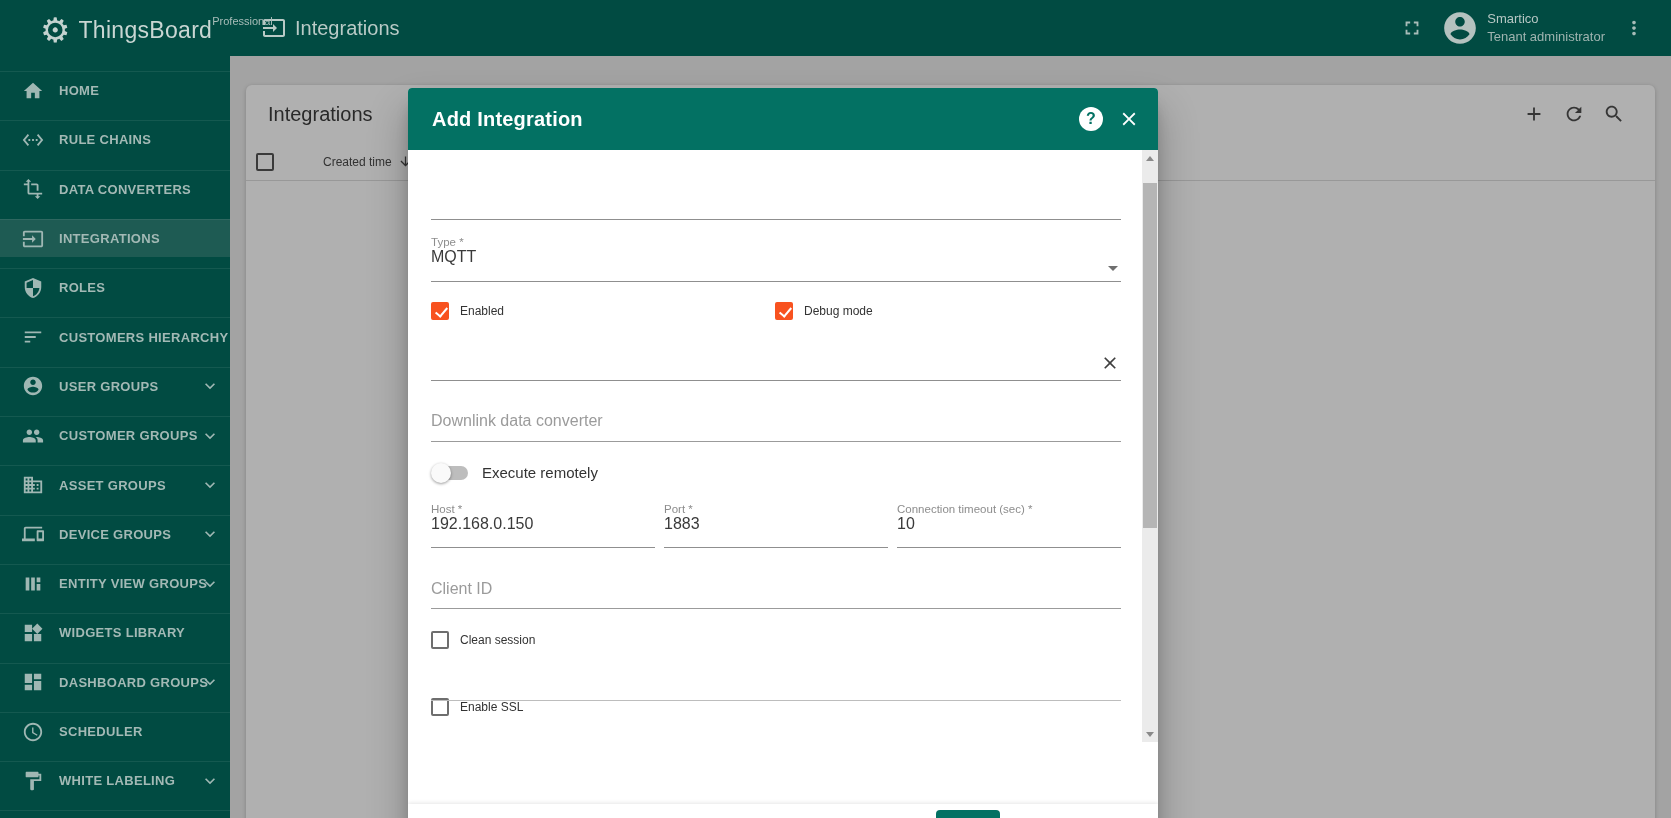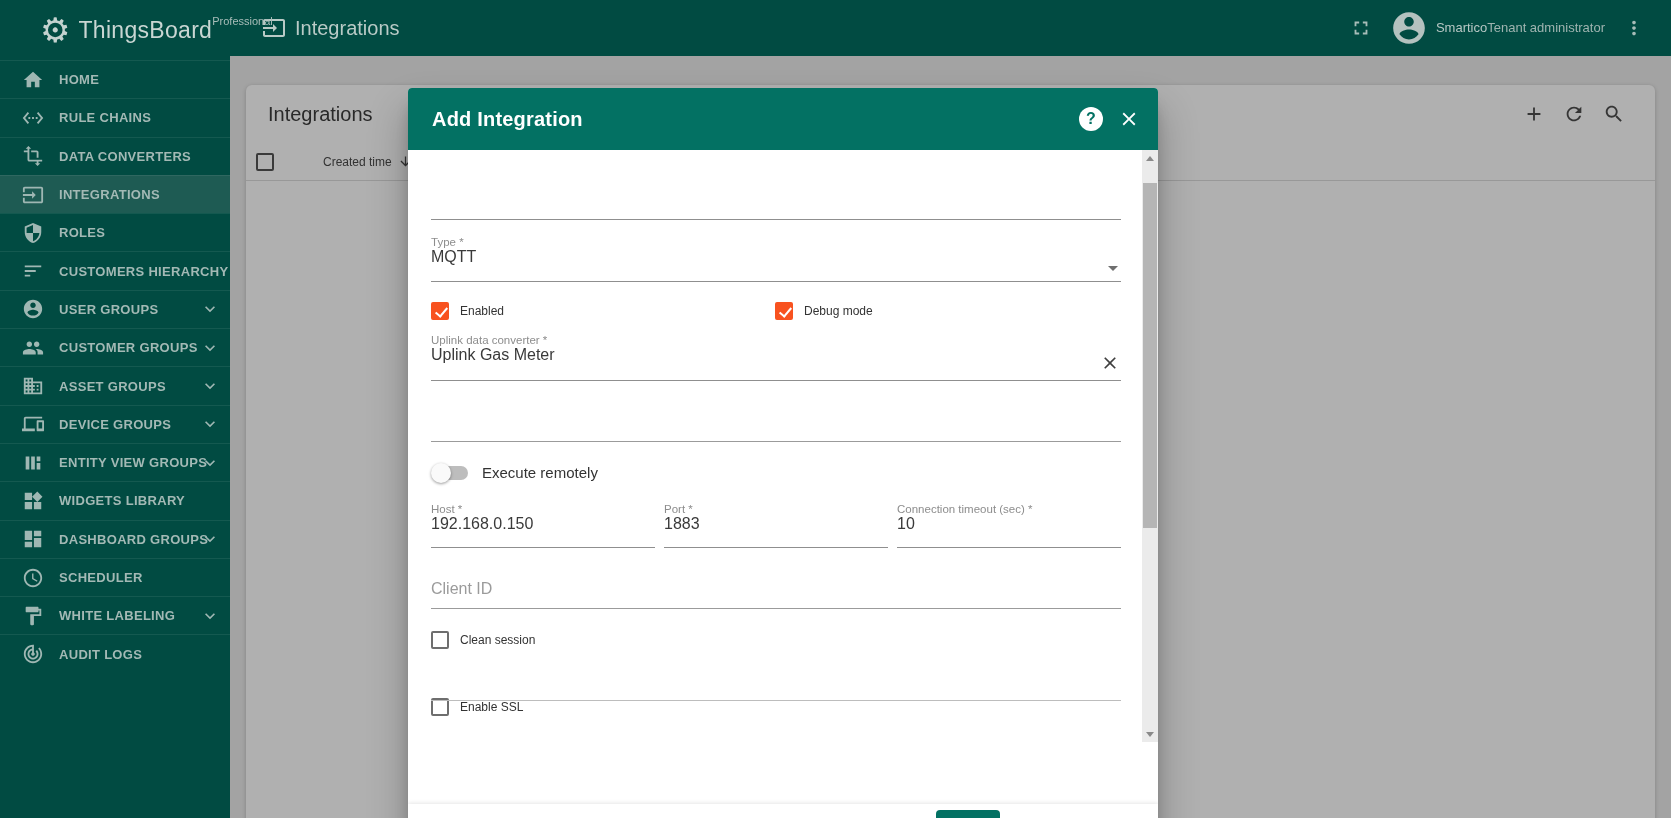--- a/index.html
+++ b/index.html
@@ -10,42 +10,42 @@
   
   .sidebar { position:absolute; left:0; top:0; width:230px; height:818px;
              background:#014b42; z-index:5; }
   .logo { height:60px; display:flex; align-items:center; padding-left:40px; }
   .logo-gear { font-size:34px; color:#c3d2cf; line-height:1; margin-right:8px; }
   .logo-text { display:flex; }
   .logo-title { font-size:23px; color:#c9d6d3; letter-spacing:.3px; }
   .logo-sub { font-size:11px; color:#a9bdb9; text-align:right; margin-top:-2px; }
   .nav { display:flex; flex-direction:column; }
   .nav-item { height:38.3px; display:flex; align-items:center; padding:0 12px 0 22px;
-              border-top:1px solid rgba(255,255,255,0.08); cursor:pointer; position:relative; }
+              border-top:1px solid rgba(255,255,255,0.08); cursor:pointer; position:relative;margin-top:11px; }
   .nav-item.active { background:#1e5b53; }
   .nav-icon { width:22px; height:22px; color:#9fb7b3; flex:none; }
   .nav-icon svg { width:22px; height:22px; display:block; }
   .nav-label { margin-left:15px; font-size:13px; font-weight:700; letter-spacing:.3px;
                color:#a3b9b5; white-space:nowrap; }
   .nav-chevron { position:absolute; right:10px; width:20px; height:20px; color:#9fb7b3; }
   .nav-chevron svg { width:20px; height:20px; }
 
   
   .topbar { position:absolute; left:230px; top:0; right:0; height:56px; background:#014b42;
             display:flex; align-items:center; z-index:4; }
   .tb-title { display:flex; align-items:center; margin-left:32px; color:#b9cac6; }
   .tb-title .ticon { width:24px; height:24px; margin-right:9px; }
   .tb-title .ticon svg { width:24px; height:24px; }
   .tb-title-text { font-size:20px; }
   .tb-right { margin-left:auto; display:flex; align-items:center; padding-right:26px; }
   .tb-fullscreen { width:22px; height:22px; color:#a7bcb8; cursor:pointer; }
   .tb-fullscreen svg { width:22px; height:22px; }
   .tb-avatar { width:38px; height:38px; margin-left:18px; color:#b4c2bf; cursor:pointer; }
   .tb-avatar svg { width:38px; height:38px; }
-  .tb-user { margin-left:8px; display:flex; flex-direction:row; line-height:1.35; cursor:pointer; }
+  .tb-user { margin-left:8px; display:flex; flex-direction:column; line-height:1.35; cursor:pointer; }
   .tb-user-name { font-size:13px; color:#b7c7c4; }
   .tb-user-role { font-size:13px; color:#9fb4b0; }
   .tb-more { width:22px; height:22px; margin-left:18px; color:#a7bcb8; cursor:pointer; }
   .tb-more svg { width:22px; height:22px; }
 
   
   .content { position:absolute; left:230px; top:56px; right:0; bottom:0; background:#ececec; }
   .card { position:absolute; left:16px; right:16px; top:29px; bottom:-10px; background:#ffffff;
           border-radius:6px 6px 0 0; box-shadow:0 1px 4px rgba(0,0,0,.2); }
   .card-title-row { display:flex; align-items:center; height:58px; padding:0 30px 0 22px; }
@@ -396,29 +396,28 @@
 
       <div class="chk-row on" style="left:23px; top:152px;">
         <span class="chk-box"></span>
         <span class="chk-label">Enabled</span>
       </div>
       <div class="chk-row on" style="left:367px; top:152px;">
         <span class="chk-box"></span>
         <span class="chk-label">Debug mode</span>
       </div>
 
-      <div class="fld" style="top:184px;">
-        <label class="fld-label">Uplink data converter *</label>
-        <input class="fld-input" readonly="" value="Uplink Gas Meter" style="">
-      </div>
       <span class="clear-x" style="left:692px; top:203px;"><svg viewBox="0 0 24 24" fill="currentColor">
             <path d="M19 6.41L17.59 5 12 10.59 6.41 5 5 6.41 10.59 12 5 17.59 6.41 19 12 13.41 17.59 19 19 17.59 13.41 12z"></path>
           </svg></span>
       <div class="fld-line" style="top:230px;"></div>
 
+      <div class="fld" style="top:262px;">
+        <input class="fld-input" readonly="" placeholder="Downlink data converter" style="">
+      </div>
       <div class="fld-line" style="top:291px; background:#9b9b9b;"></div>
 
       <div class="tgl-row" style="left:26px; top:314px;">
         <span class="tgl-track">
           <span class="tgl-knob"></span>
         </span>
         <span class="tgl-label">Execute remotely</span>
       </div>
 
       <div class="cols">

